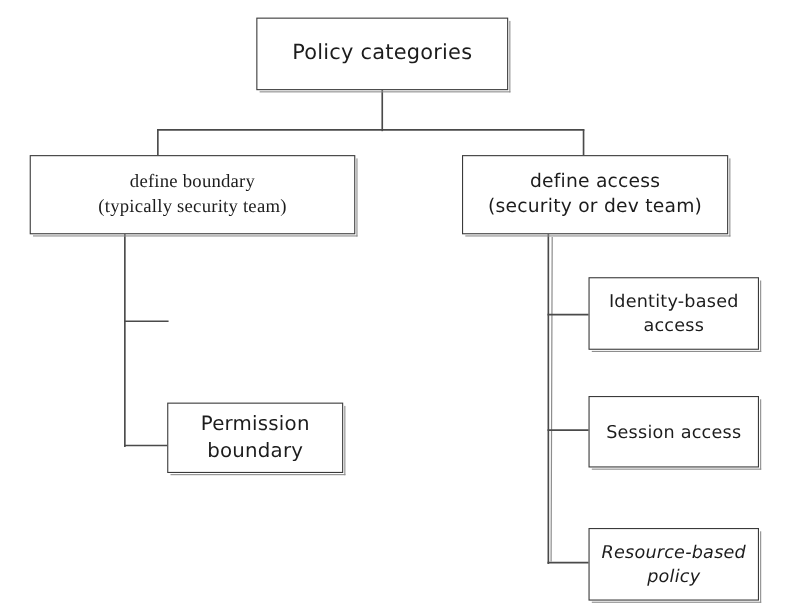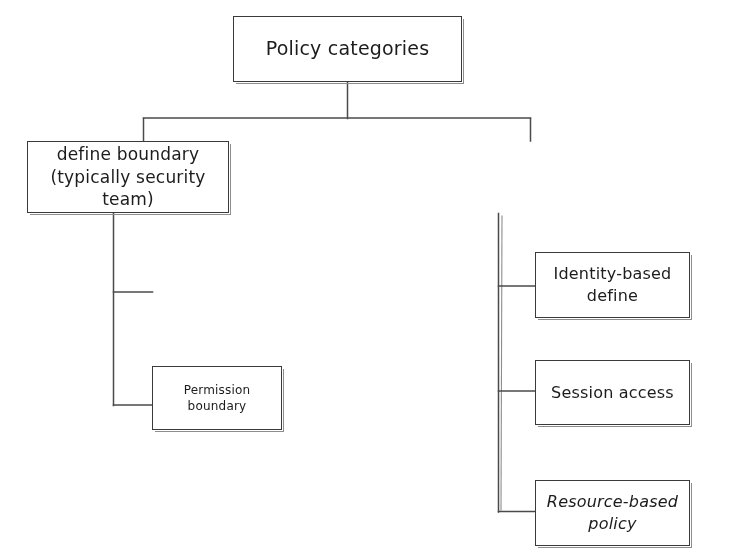--- a/index.html
+++ b/index.html
@@ -48,24 +48,24 @@
     position: absolute;
     left: 2px;
     top: 2px;
     right: -3px;
     bottom: -3px;
     border-right: 1.1px solid #8d8d8d;
     border-bottom: 1.1px solid #8d8d8d;
     pointer-events: none;
   }
   .n-root   { left: 233px; top: 16px;  width: 229px; height: 66px;  font-size: 19px; }
-  .n-left   { left: 27px;  top: 141px; width: 202px; height: 72px;  font-size: 17px; }
+  .n-left   { left: 27px;  top: 141px; width: 296px; height: 72px;  font-size: 17px; font-family: Liberation Serif, serif; }
   .n-right  { left: 420px; top: 141px; width: 242px; height: 72px;  font-size: 17px; }
   .n-l1     { left: 152px; top: 260px; width: 141px; height: 65px;  font-size: 16px; }
-  .n-l2     { left: 152px; top: 366px; width: 130px; height: 64px;  font-size: 12px; }
+  .n-l2     { left: 152px; top: 366px; width: 160px; height: 64px;  font-size: 18px; }
   .n-r1     { left: 535px; top: 252px; width: 155px; height: 66px;  font-size: 16px; }
   .n-r2     { left: 535px; top: 360px; width: 155px; height: 65px;  font-size: 16px; }
   .n-r3     { left: 535px; top: 480px; width: 155px; height: 66px;  font-size: 16px; font-style: italic; }
 </style>
 </head>
 <body>
 
 <div id="canvas">
 
   <svg id="wires" viewBox="0 0 729 556" width="729" height="556" aria-hidden="true">
@@ -95,30 +95,34 @@
 
   <div class="node n-root">
     <span class="label">Policy categories</span>
   </div>
 
   <div class="node n-left">
     <span class="label">define boundary
 (typically security team)</span>
   </div>
 
+  <div class="node n-right">
+    <span class="label">define access
+(security or dev team)</span>
+  </div>
 
 
   <div class="node n-l2">
     <span class="label">Permission
 boundary</span>
   </div>
 
   <div class="node n-r1">
     <span class="label">Identity-based
-define</span>
+access</span>
   </div>
 
   <div class="node n-r2">
     <span class="label">Session access</span>
   </div>
 
   <div class="node n-r3">
     <span class="label">Resource-based
 policy</span>
   </div>

